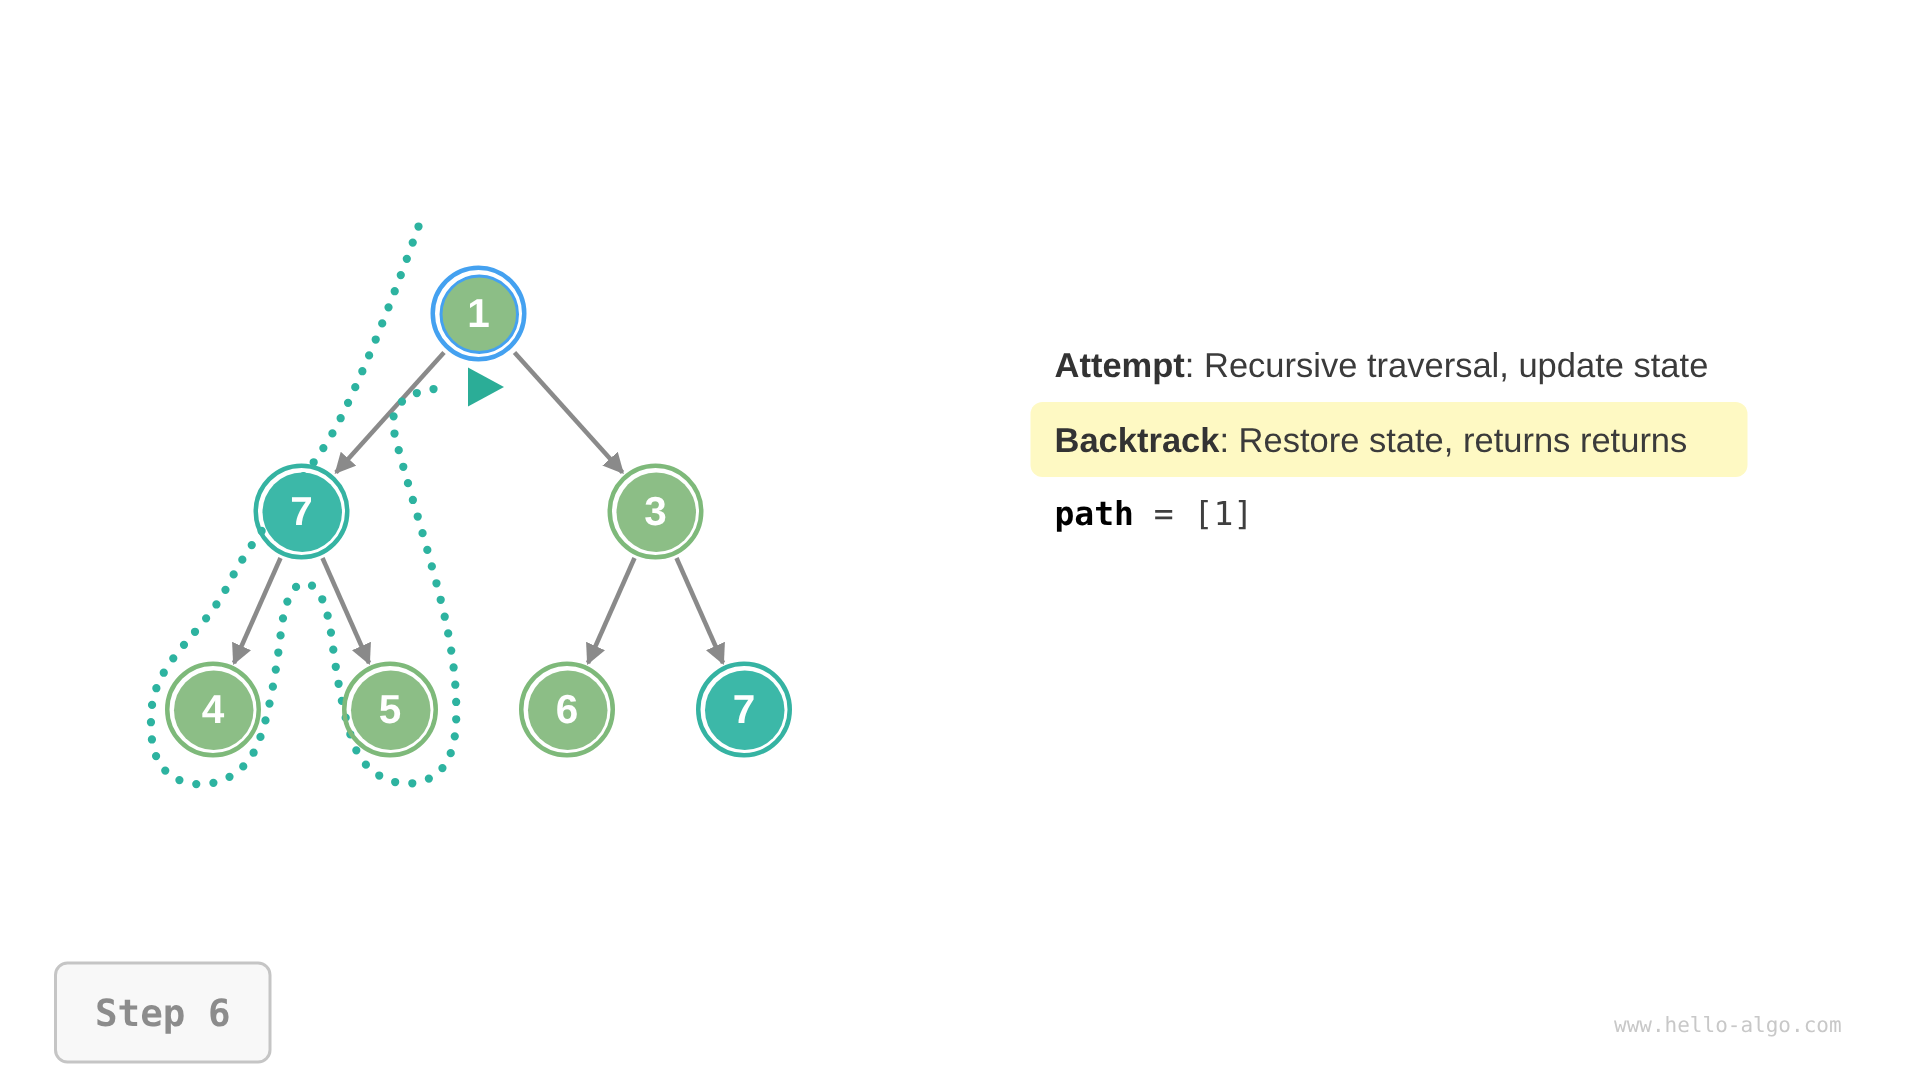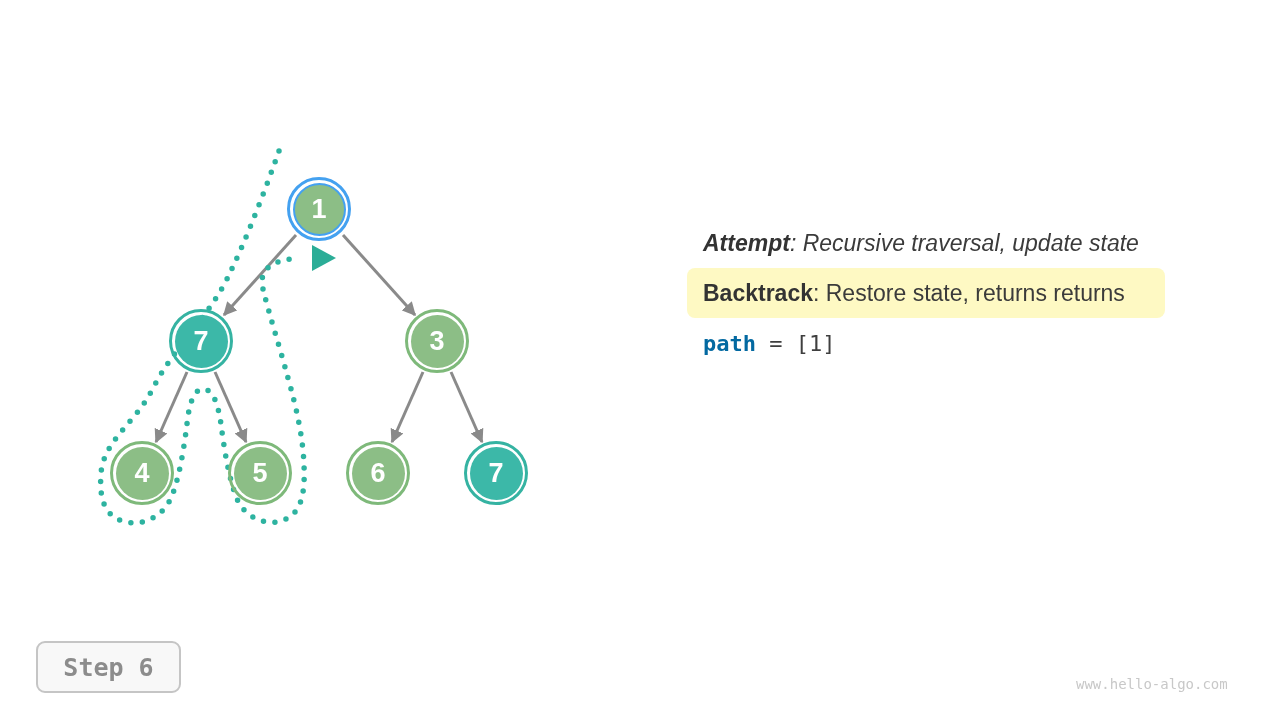--- a/index.html
+++ b/index.html
@@ -50,21 +50,20 @@
   .node-6  { left: 346px; top: 441px; }
   .node-7R { left: 464px; top: 441px; }
 
   
   .attempt-line {
     position: absolute;
     left: 703px; top: 230px;
     font-size: 23px;
     color: #3b3b3b;
     white-space: pre;
-    font-style: italic;
   }
   .attempt-line b, .backtrack-pill b { font-weight: bold; color: #333333; }
   .backtrack-pill {
     position: absolute;
     left: 687px; top: 268px;
     width: 478px; height: 50px;
     box-sizing: border-box;
     background: #fef9c3;
     border-radius: 8px;
     display: flex; align-items: center;
@@ -75,28 +74,28 @@
   }
   .code-line {
     position: absolute;
     font-family: "DejaVu Sans Mono", monospace;
     font-size: 22px;
     color: #3f3f3f;
     white-space: pre;
   }
   .path-line { left: 703px; top: 331px; }
   .res-line  { left: 703px; top: 449px; }
-  .var-path  { color: #0369a1; font-weight: bold; }
+  .var-path  { color: #000000; font-weight: bold; }
   .var-res   { color: #2e9c8c; font-weight: bold; }
 
   
   .step-box {
     position: absolute;
     left: 36px; top: 641px;
-    width: 145px; height: 52px;
+    width: 145px; height: 68px;
     box-sizing: border-box;
     background: #f8f8f8;
     border: 2px solid #c5c5c5;
     border-radius: 9px;
     display: flex; align-items: center; justify-content: center;
     font-family: "DejaVu Sans Mono", monospace;
     font-weight: bold;
     font-size: 25px;
     color: #8c8c8c;
   }

